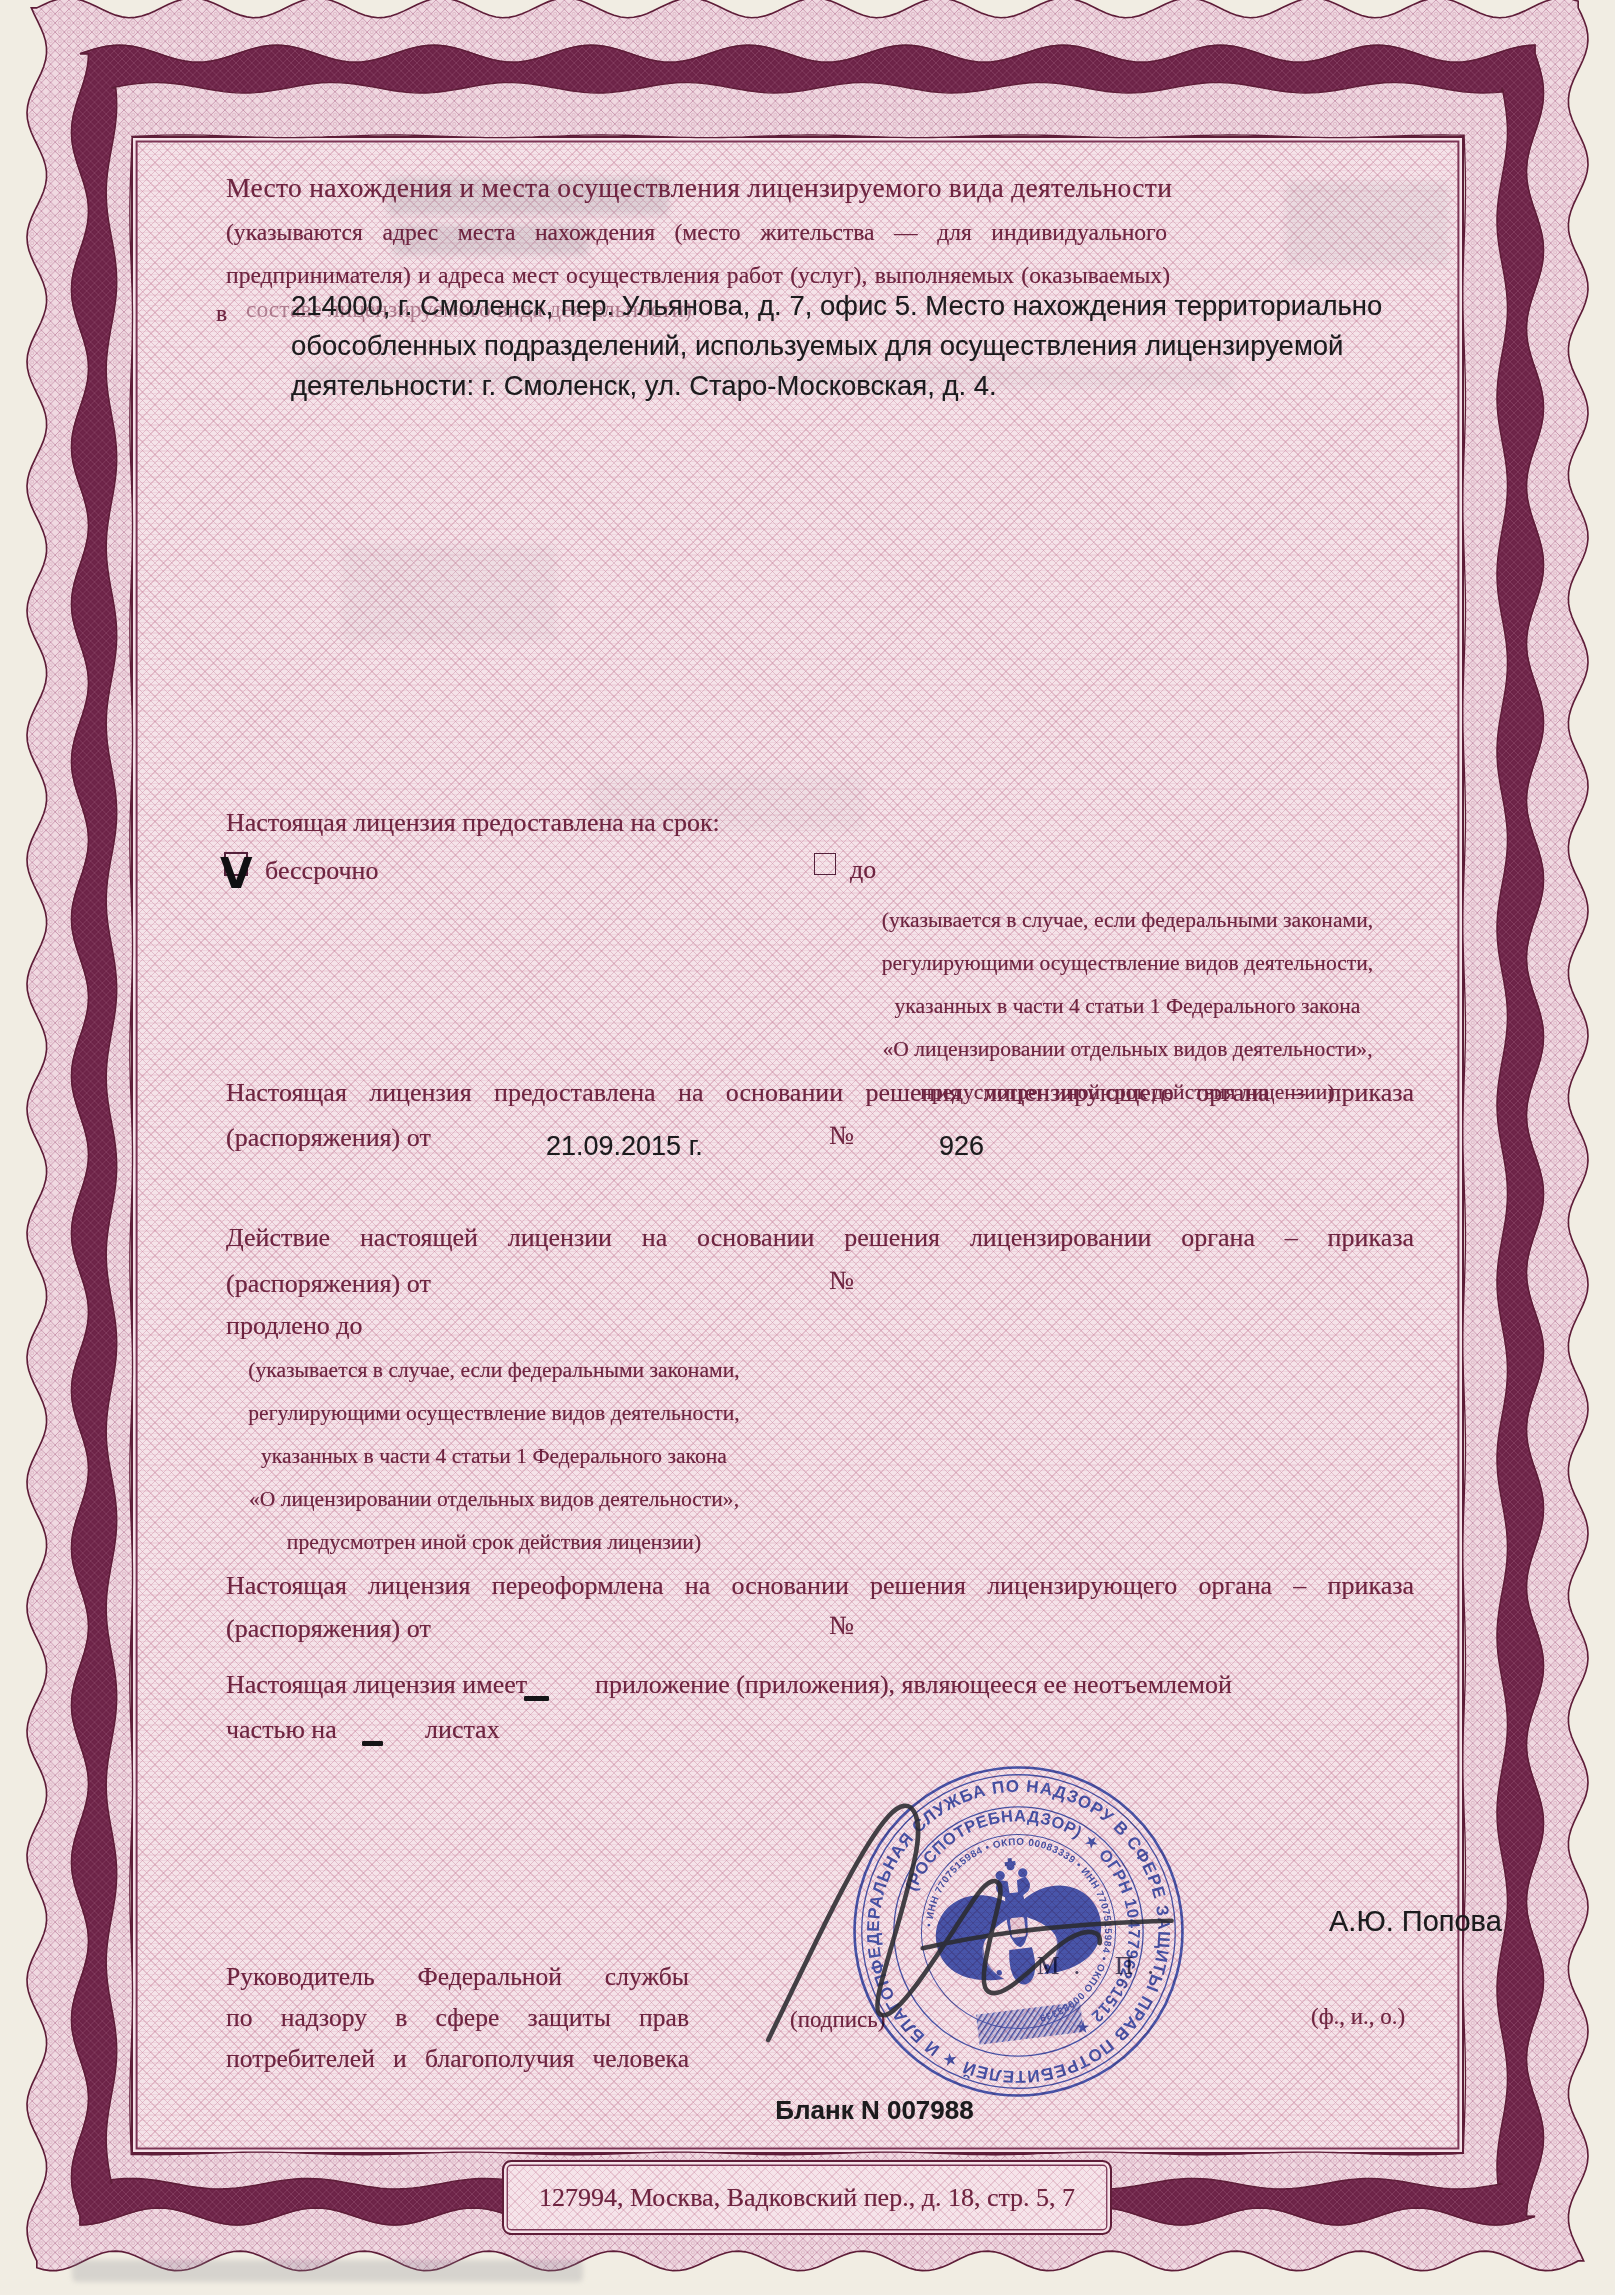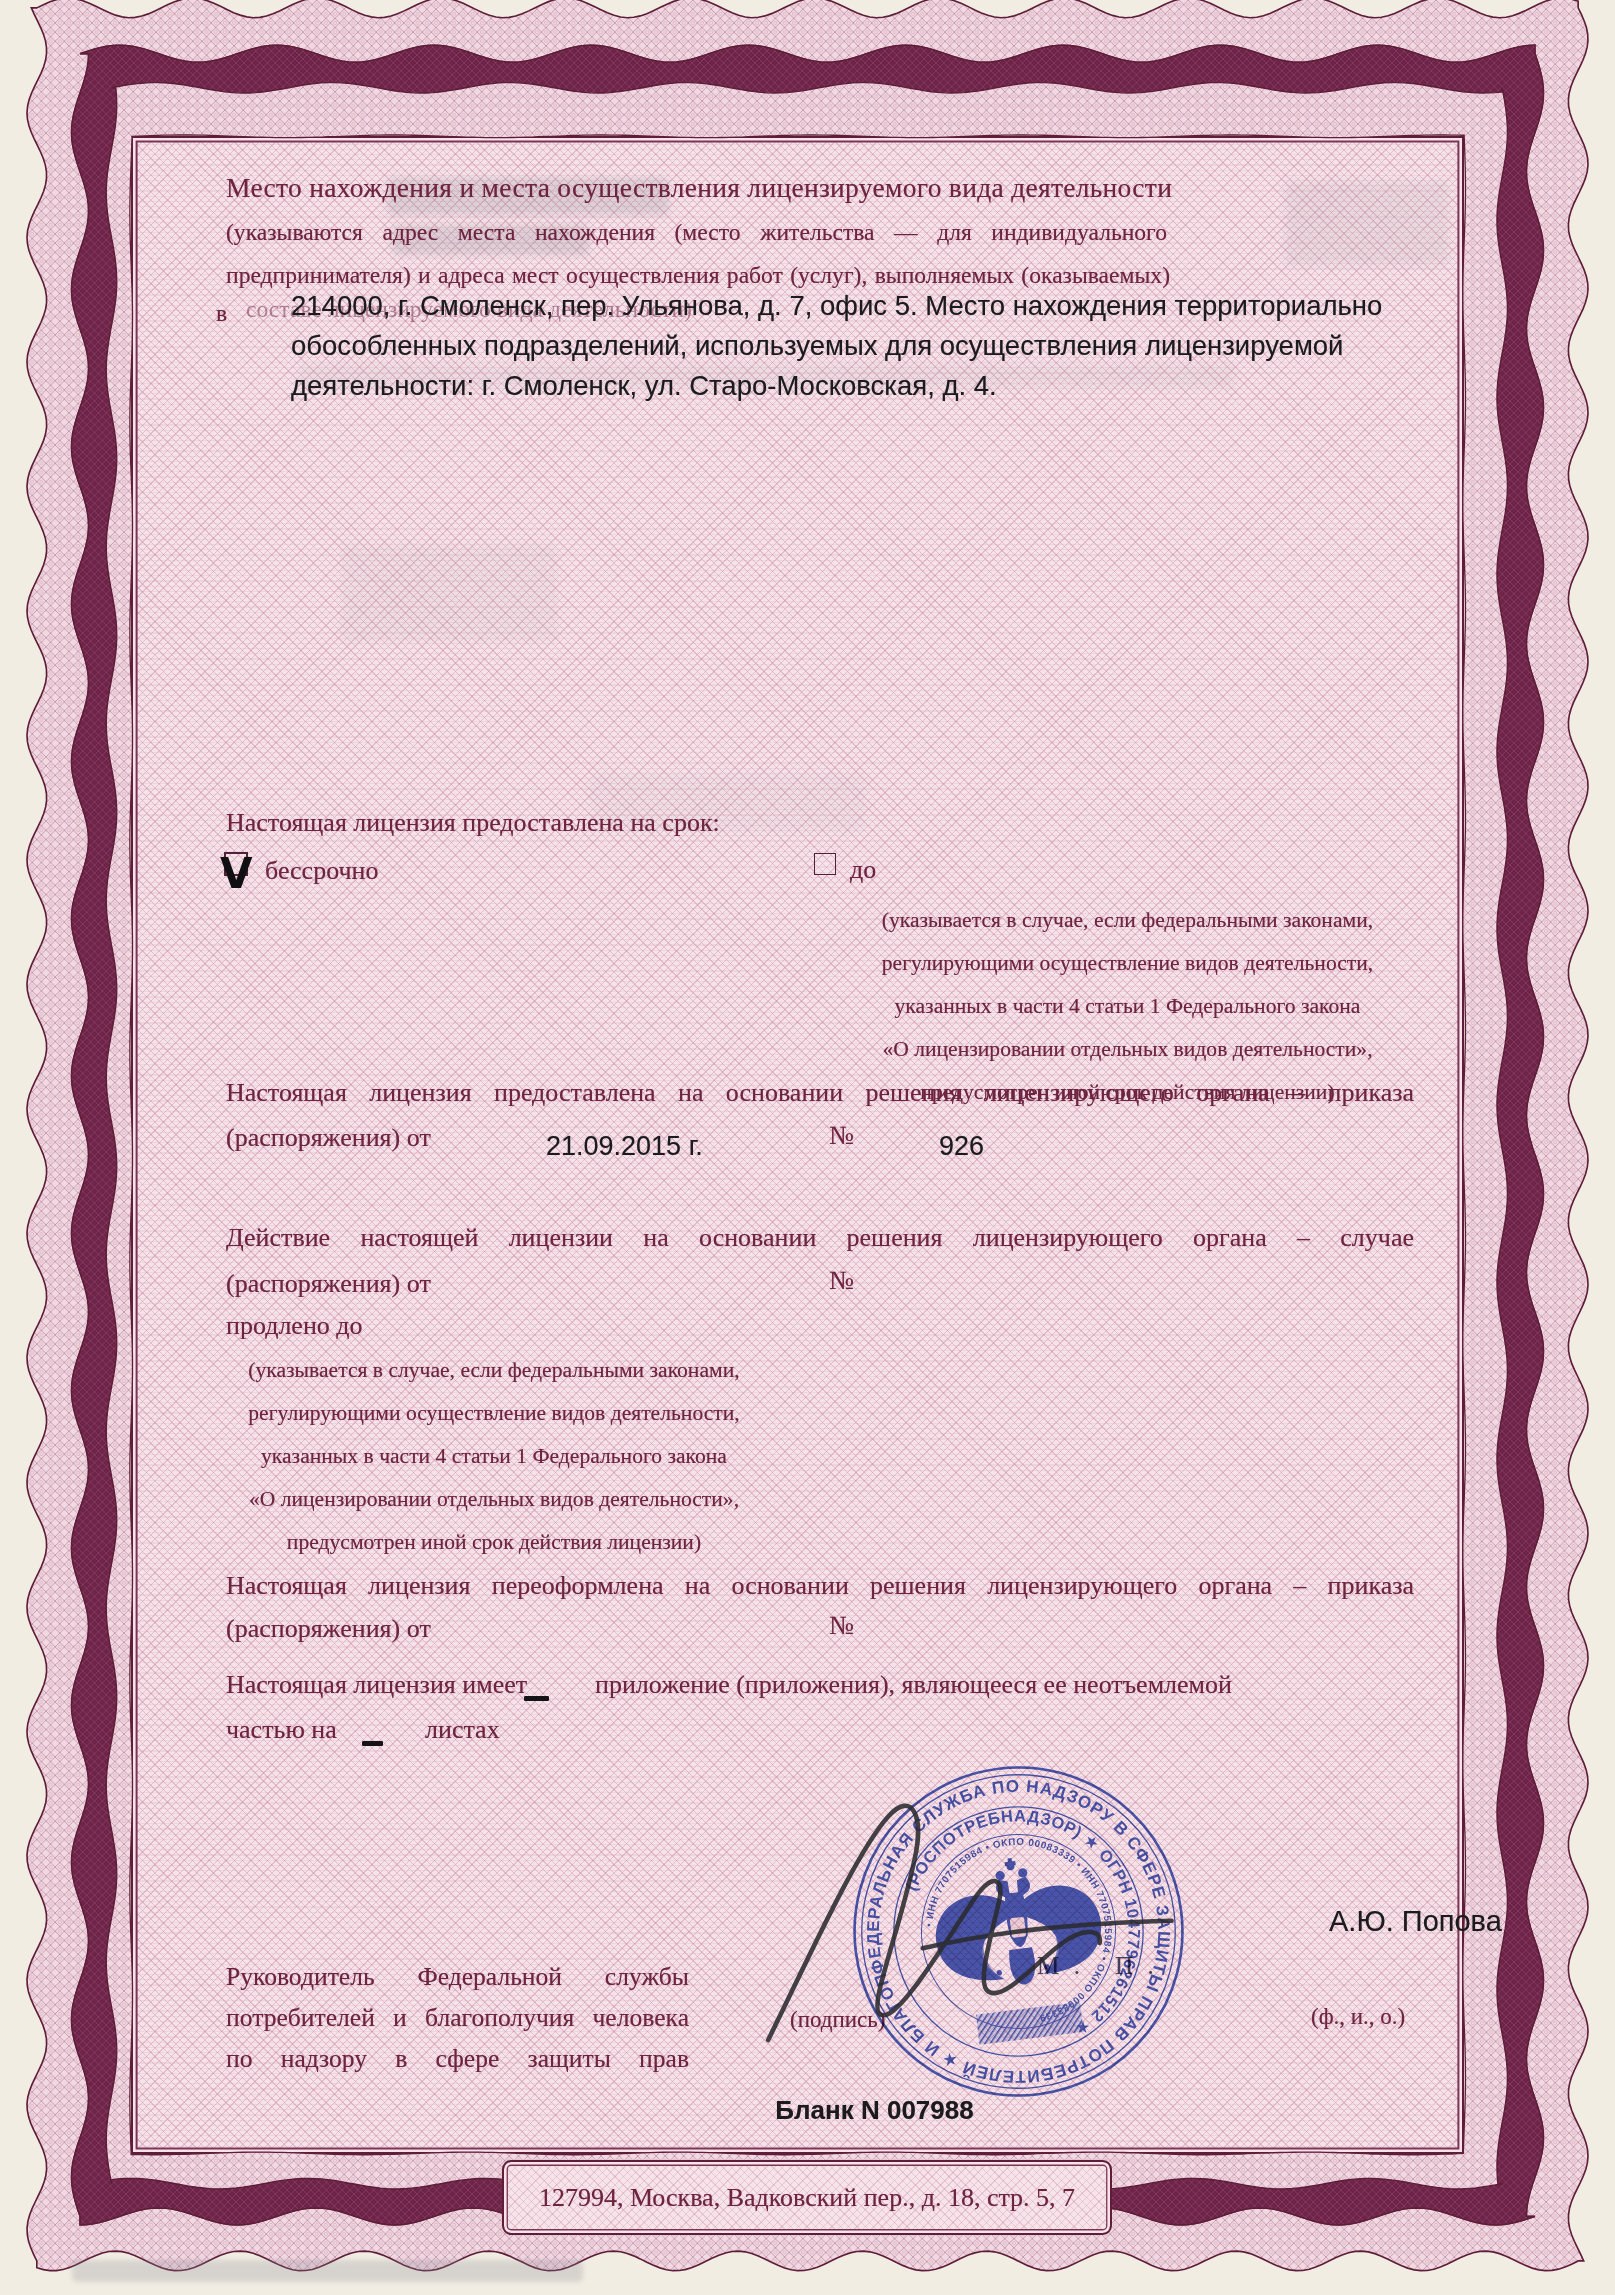--- a/index.html
+++ b/index.html
@@ -137,21 +137,21 @@
     <div>«О лицензировании отдельных видов деятельности»,</div>
     <div>предусмотрен иной срок действия лицензии)</div>
   </div>
 
   <div class="abs pre just" style="left:226px;top:1078px;width:1188px;font-size:26px;white-space:nowrap;">Настоящая лицензия предоставлена на основании решения лицензирующего органа – приказа</div>
   <div class="abs pre" style="left:226px;top:1123px;font-size:26px;">(распоряжения) от</div>
   <div class="abs typ" style="left:498px;top:1131px;font-size:27px;">21.09.2015 г.</div>
   <div class="abs pre" style="left:829px;top:1121px;font-size:26px;">№</div>
   <div class="abs typ" style="left:891px;top:1131px;font-size:27px;">926</div>
 
-  <div class="abs pre just" style="left:226px;top:1223px;width:1188px;font-size:26px;white-space:nowrap;">Действие настоящей лицензии на основании решения лицензирующего органа – случае</div>
+  <div class="abs pre just" style="left:226px;top:1223px;width:1188px;font-size:26px;white-space:nowrap;">Действие настоящей лицензии на основании решения лицензировании органа – приказа</div>
   <div class="abs pre" style="left:226px;top:1269px;font-size:26px;">(распоряжения) от</div>
   <div class="abs pre" style="left:829px;top:1266px;font-size:26px;">№</div>
   <div class="abs pre" style="left:226px;top:1311px;font-size:26px;">продлено до</div>
 
   <div class="abs pre note" style="left:235px;top:1349px;width:518px;font-size:21.6px;">
     <div>(указывается в случае, если федеральными законами,</div>
     <div>регулирующими осуществление видов деятельности,</div>
     <div>указанных в части 4 статьи 1 Федерального закона</div>
     <div>«О лицензировании отдельных видов деятельности»,</div>
     <div>предусмотрен иной срок действия лицензии)</div>
@@ -163,22 +163,22 @@
 
   <div class="abs pre" style="left:226px;top:1670px;font-size:26px;">Настоящая лицензия имеет</div>
   <div class="dash" style="left:524px;top:1696px;width:25px;"></div>
   <div class="abs pre" style="left:595px;top:1670px;font-size:26px;white-space:nowrap;">приложение (приложения), являющееся ее неотъемлемой</div>
   <div class="abs pre" style="left:226px;top:1715px;font-size:26px;">частью на</div>
   <div class="dash" style="left:362px;top:1741px;width:21px;"></div>
   <div class="abs pre" style="left:425px;top:1715px;font-size:26px;">листах</div>
 
   <div class="abs pre" style="left:226px;top:1956px;width:463px;font-size:25.6px;line-height:41px;">
     <div class="just" style="white-space:nowrap;">Руководитель Федеральной службы</div>
+    <div class="just" style="white-space:nowrap;">по надзору в сфере защиты прав</div>
     <div class="just" style="white-space:nowrap;">потребителей и благополучия человека</div>
-    <div class="just" style="white-space:nowrap;">по надзору в сфере защиты прав</div>
   </div>
   <div class="abs pre" style="left:790px;top:2007px;font-size:23px;">(подпись)</div>
   <div class="abs typ" style="left:1281px;top:1905px;font-size:29px;">А.Ю. Попова</div>
   <div class="abs pre" style="left:1311px;top:2004px;font-size:23px;text-align:center;">(ф., и., о.)</div>
   <div class="abs pre" style="left:1037px;top:1952px;font-size:25px;letter-spacing:14.4px;color:#46405c;z-index:4;">М. П.</div>
 
   <svg class="stamp-svg" style="left:848px;top:1761px;" width="341" height="341" viewBox="-260 -260 520 520">
     <defs>
       <path id="ringOuter" d="M 0,-213 A 213,213 0 1 1 -0.01,-213"></path>
       <path id="ringMid" d="M 0,-168 A 168,168 0 1 1 -0.01,-168"></path>

